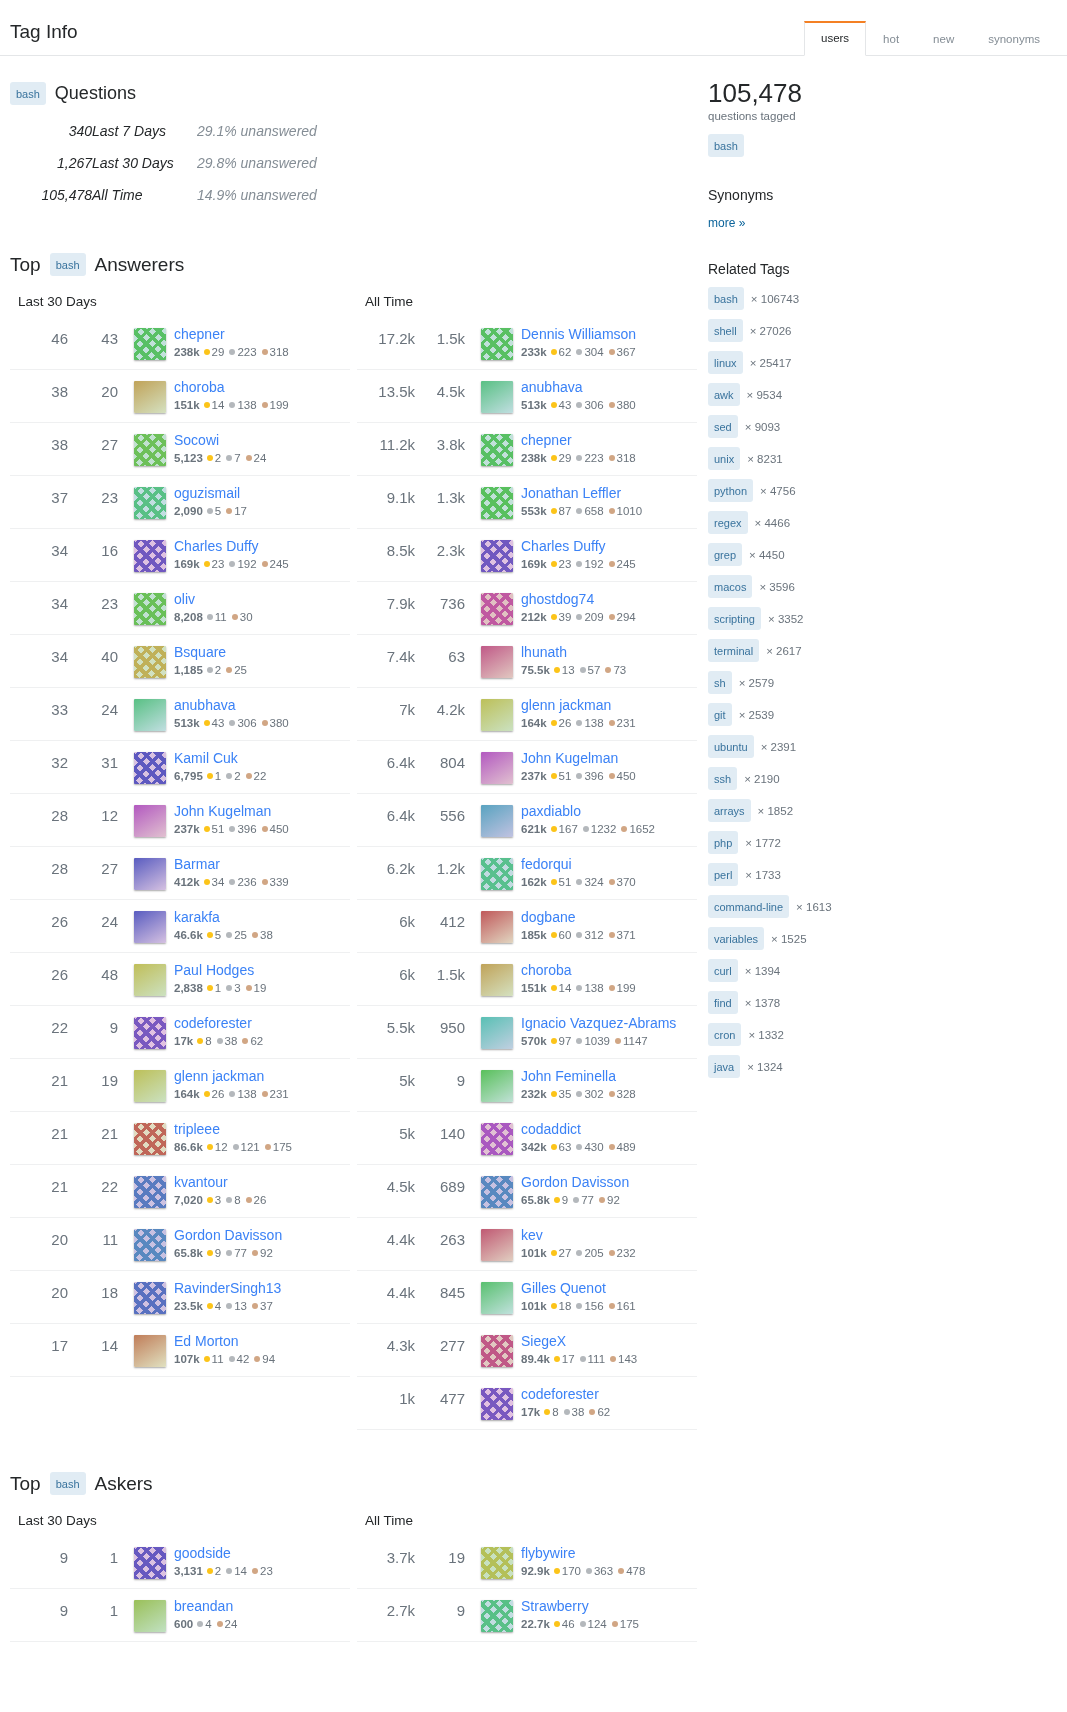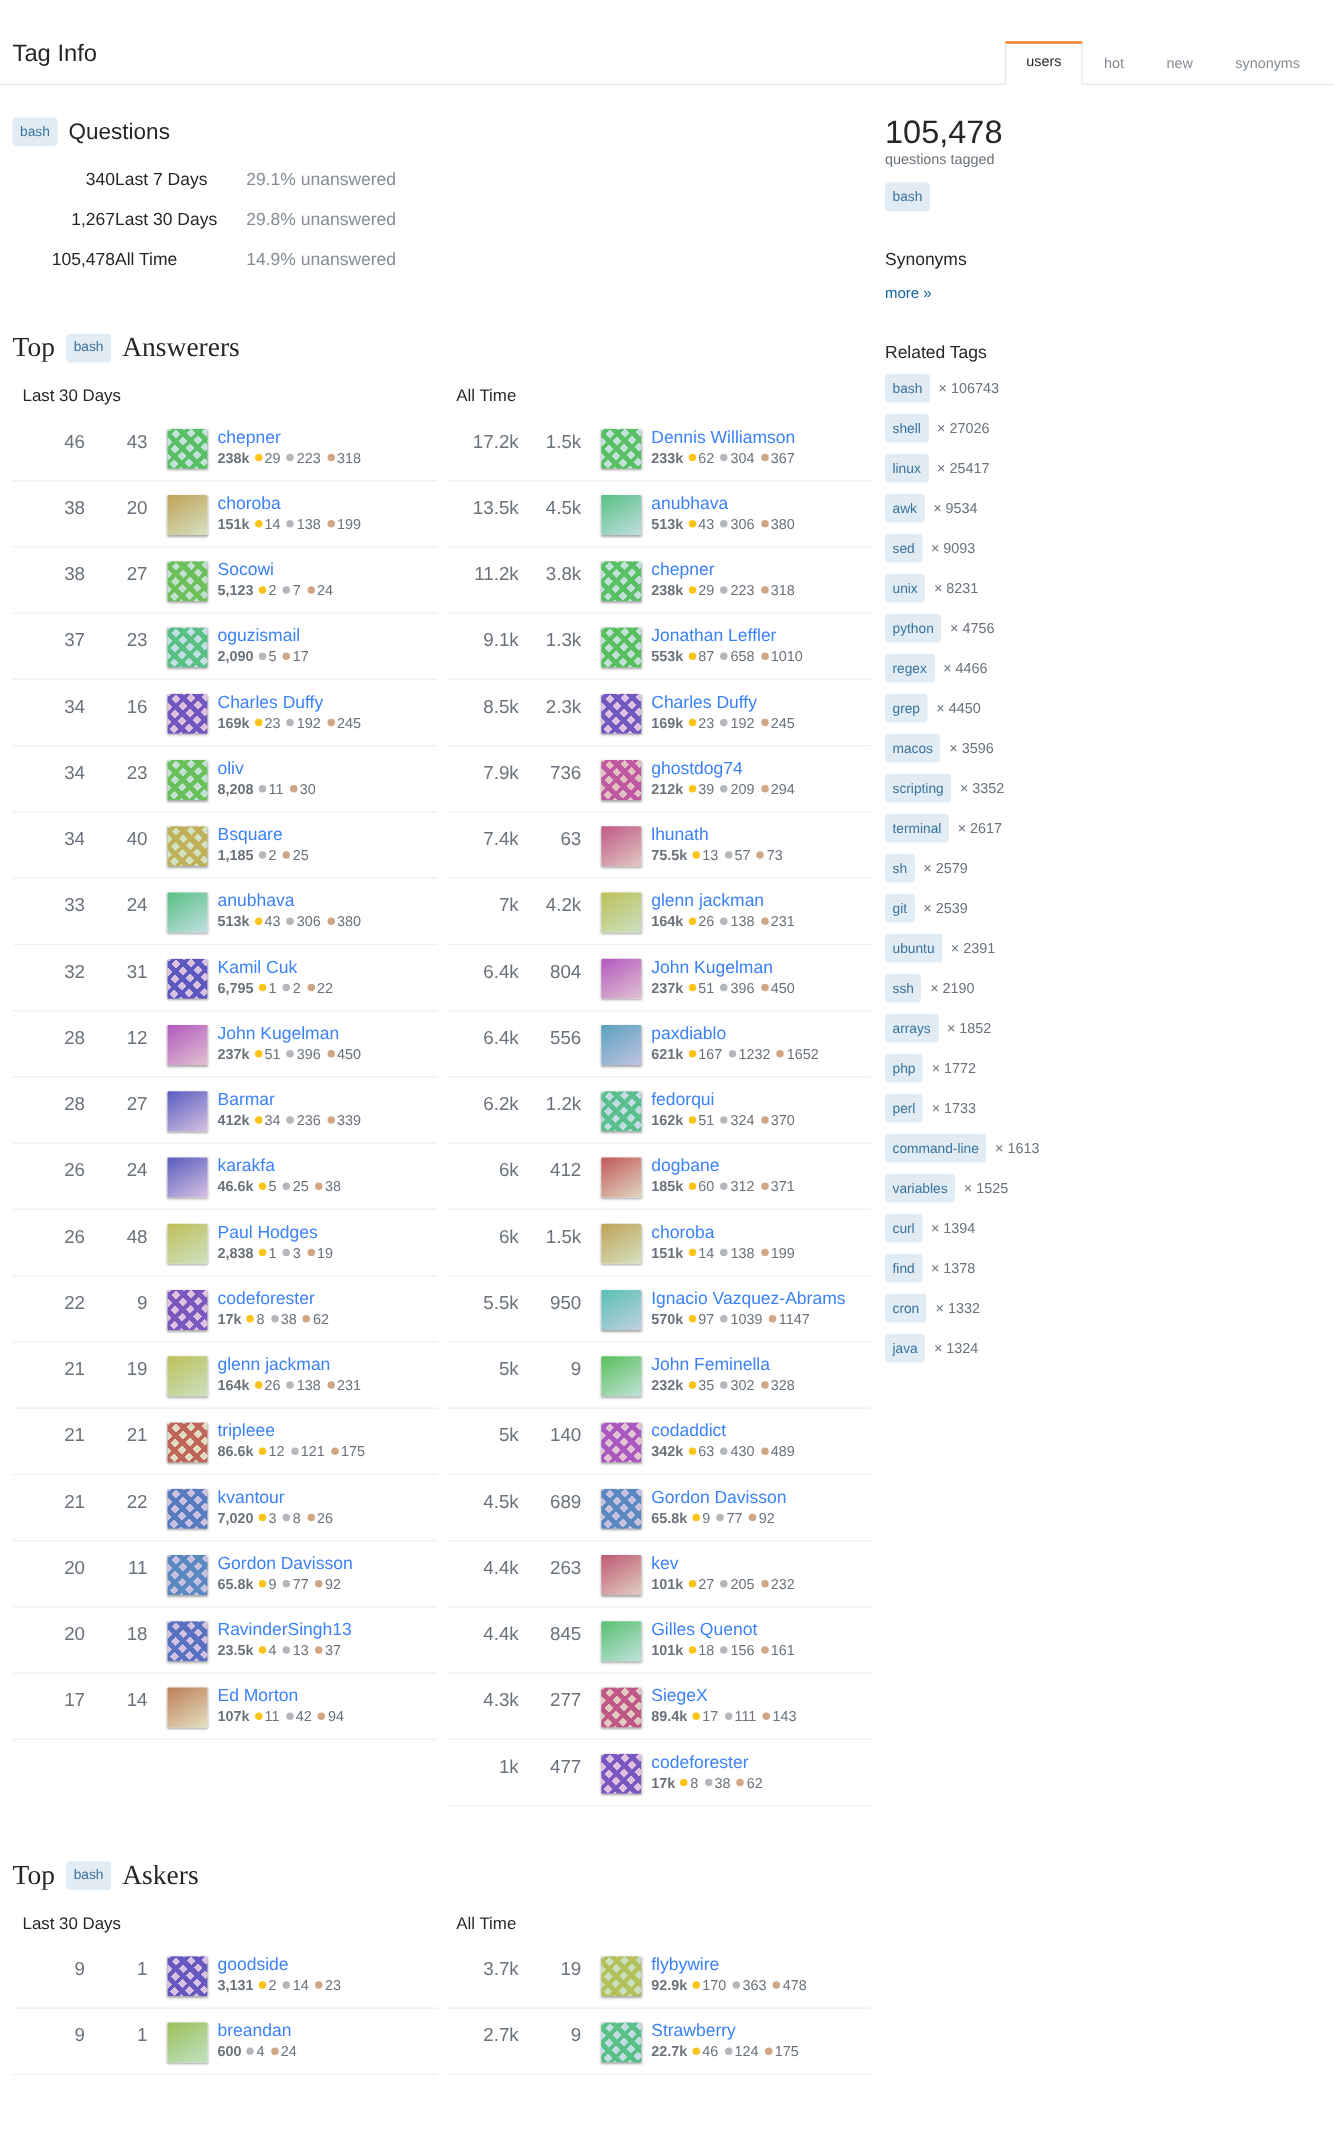--- a/index.html
+++ b/index.html
@@ -6,21 +6,21 @@
   html, body {
     margin: 0; padding: 0;
     background: #ffffff;
     font-family: "Liberation Sans", sans-serif;
     color: #242729;
   }
   .page { width: 1067px; position: relative; }
 
   
   .header {
-    height: 68px;
+    height: 56px;
     display: flex;
     align-items: flex-end;
     padding: 0 10px 0 10px;
     border-bottom: 1px solid #e4e6e8;
     position: relative;
   }
   .page-title {
     font-size: 19px;
     font-weight: 400;
     color: #242729;
@@ -71,32 +71,32 @@
     background: #e1ecf4;
     color: #39739d;
     font-size: 11px;
     line-height: 16px;
     padding: 3.5px 6px;
     border-radius: 3px;
     text-decoration: none;
     white-space: nowrap;
   }
 
-  table.qstats { border-collapse: collapse; margin: 2px 0 0 0; }
+  table.qstats { border-collapse: collapse; margin: 2px 0 0 0; font-style: italic; }
   table.qstats td { padding: 8px 0; font-size: 14px; vertical-align: middle; }
   td.qs-num { width: 82px; text-align: right; padding-right: 14px; color: #242729; }
   td.qs-label { width: 105px; color: #242729; }
   td.qs-unans { color: #848d95; padding-left: 18px; }
 
   
   .section-title {
     display: flex; align-items: center; gap: 9px;
     margin: 42px 0 0 0;
   }
-  .section-title h2 { font-size: 22px; font-weight: 400; margin: 0; font-family: Liberation Serif, serif; }
+  .section-title h2 { font-size: 19px; font-weight: 400; margin: 0; }
 
   .two-col { display: flex; margin-top: 18px; }
   .col { width: 340px; flex: none; }
   .col.right-col { margin-left: 7px; }
   .col-head {
     font-size: 13.5px;
     color: #242729;
     margin: 0 0 8px 8px;
   }
 

